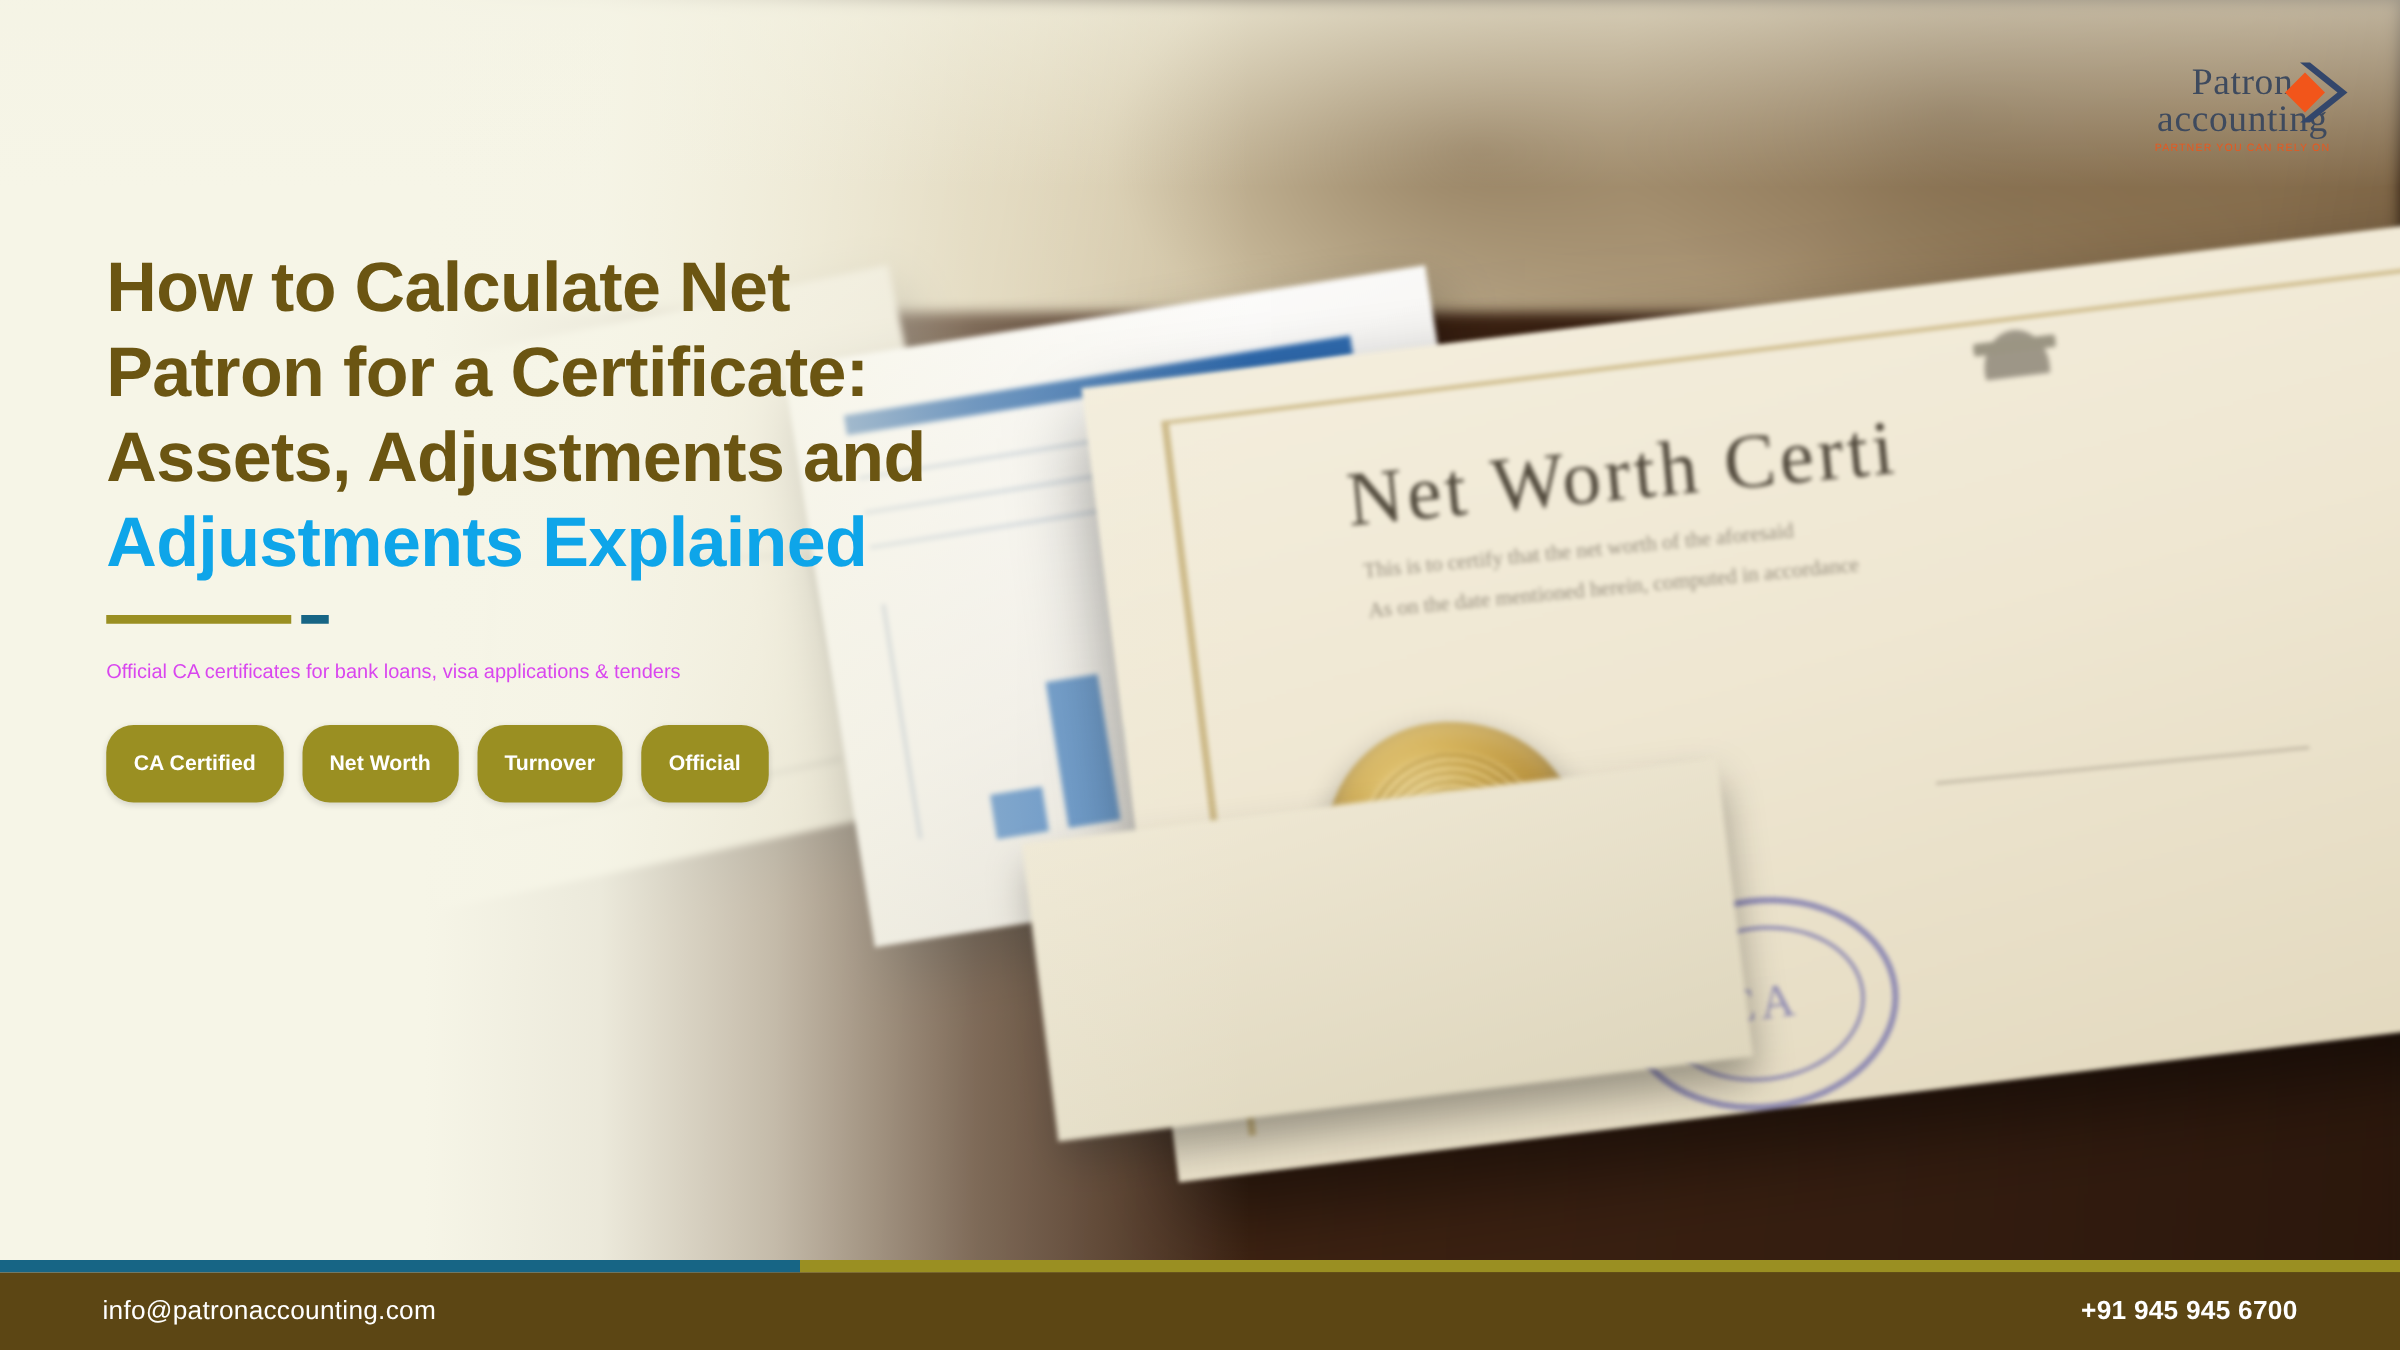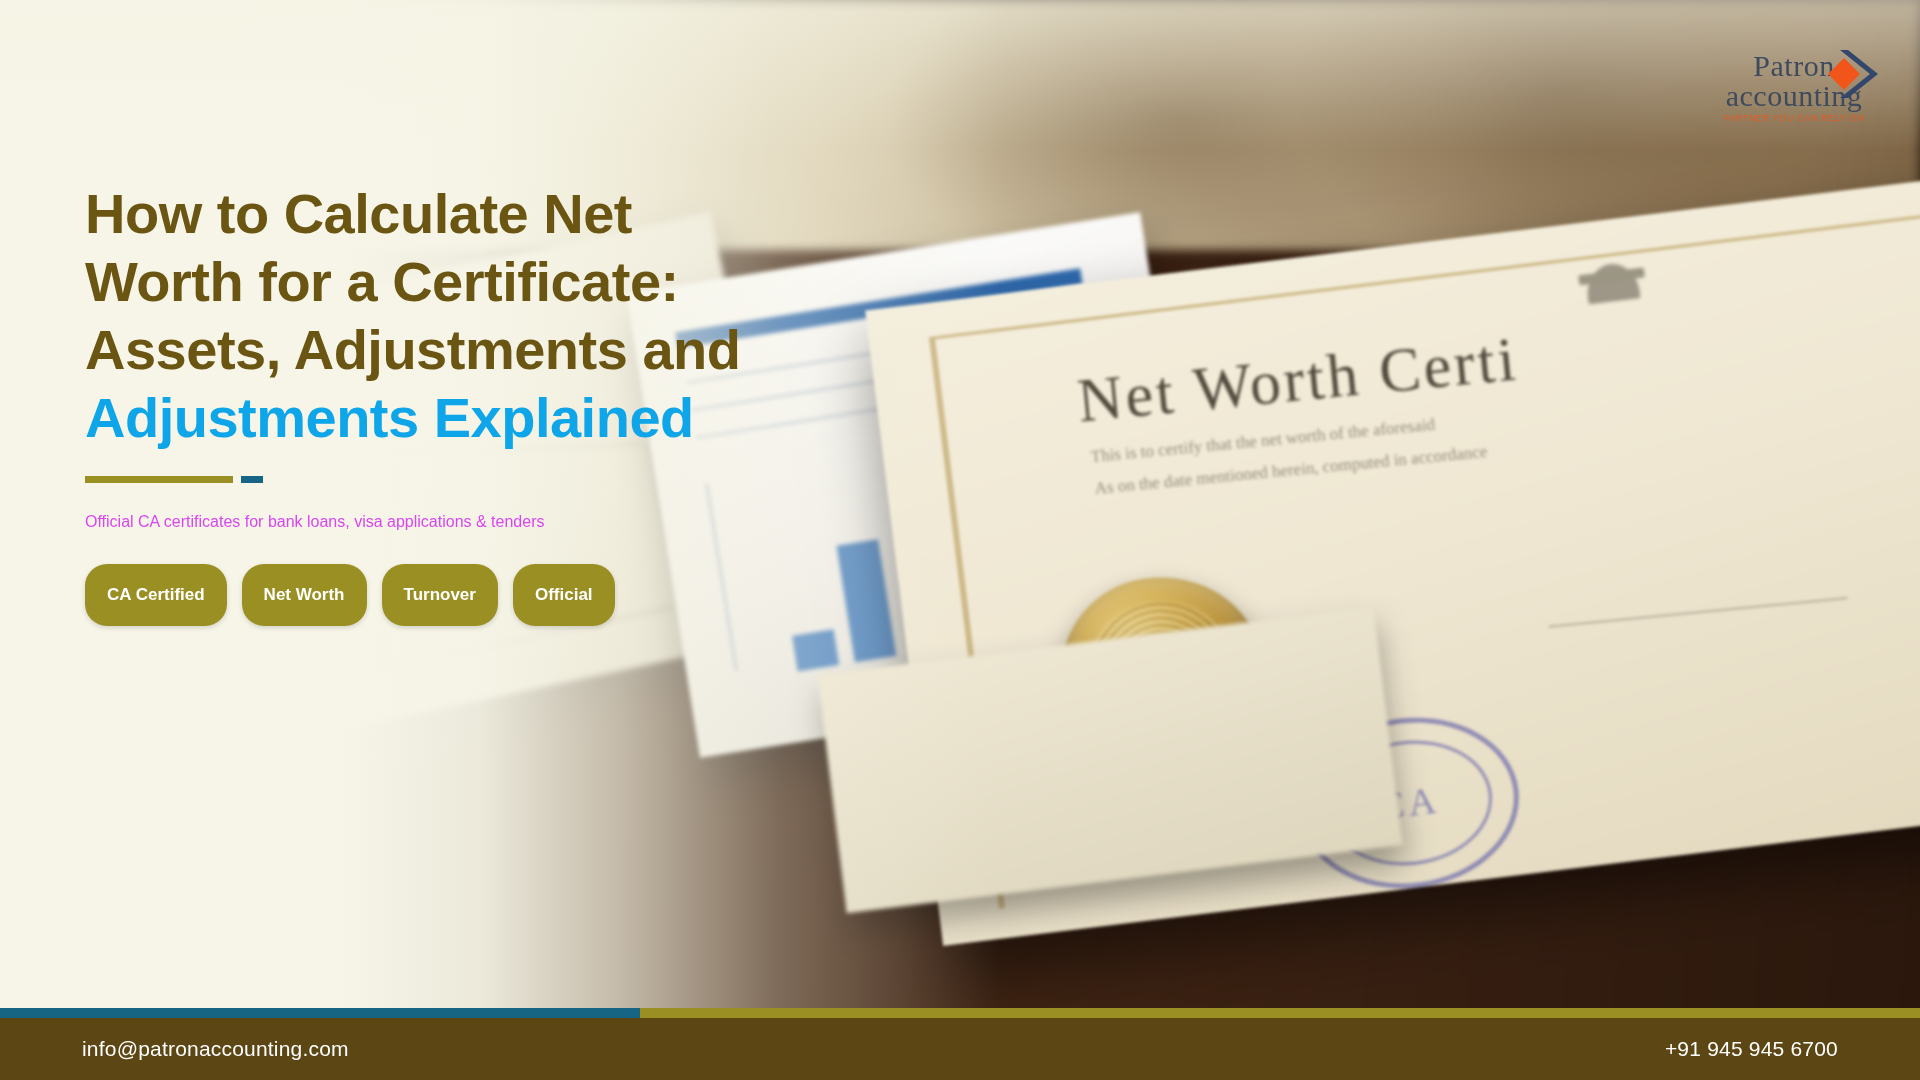--- a/index.html
+++ b/index.html
@@ -193,21 +193,21 @@
   .logo .word2 {
     font-family:"Liberation Serif", serif; font-size:30px; color:#3e4a5e;
     letter-spacing:.5px; line-height:1; display:block;
   }
   .logo .tagline {
     display:block; font-size:8.5px; color:#e8581f; letter-spacing:.9px;
     font-family:"Liberation Sans", sans-serif; margin-top:2px;
   }
   .logo .chev { position:absolute; right:-4px; top:-6px; width:64px; height:56px; }
 
-  .content { position:absolute; left:85px; top:180px; width:740px; }
+  .content { position:absolute; left:85px; top:196px; width:740px; }
 
   .headline {
     font-size:56px; line-height:68px; font-weight:bold; color:#6b5512;
     letter-spacing:-.5px;
   }
   .headline .accent-line { color:#0ea5e9; display:block; }
 
   .accent-bars { margin-top:24px; display:flex; align-items:center; gap:8px; }
   .bar-olive { width:148px; height:7px; background:#9a8f22; }
   .bar-teal  { width:22px;  height:7px; background:#176585; }
@@ -230,21 +230,21 @@
   .topstripe { position:absolute; left:0; bottom:62px; width:1920px; height:10px; display:flex; }
   .topstripe .s-teal  { width:640px; background:#176585; }
   .topstripe .s-olive { flex:1; background:#9a8f22; }
 
   .footer {
     position:absolute; left:0; bottom:0; width:1920px; height:62px;
     background:#5c4614; display:flex; align-items:center; justify-content:space-between;
     padding:0 82px; color:#ffffff;
   }
   .footer .email { font-size:21px; letter-spacing:.2px; }
-  .footer .phone { font-size:21px; font-weight:normal; letter-spacing:.2px; }
+  .footer .phone { font-size:21px; font-weight:bold; letter-spacing:.2px; }
 </style>
 </head>
 <body>
 
 <div id="stage">
 
   <div class="bg-wall"></div>
   <div class="bg-desk"></div>
   <div class="bg-haze"></div>
 
@@ -299,21 +299,21 @@
       <path d="M10 28 L26 12 L42 28 L26 44 Z" fill="#f2551a"></path>
     </svg>
     <span class="word1">Patron</span>
     <span class="word2">accounting</span>
     <span class="tagline">PARTNER YOU CAN RELY ON</span>
   </div>
 
   <div class="content">
     <h1 class="headline">
       <span>How to Calculate Net</span><br>
-      <span>Worth for a Certificate:</span><br>
+      <span>Patron for a Certificate:</span><br>
       <span>Assets, Adjustments and</span>
       <span class="accent-line">Adjustments Explained</span>
     </h1>
 
     <div class="accent-bars">
       <div class="bar-olive"></div>
       <div class="bar-teal"></div>
     </div>
 
     <div class="desc">Official CA certificates for bank loans, visa applications &amp; tenders</div>

